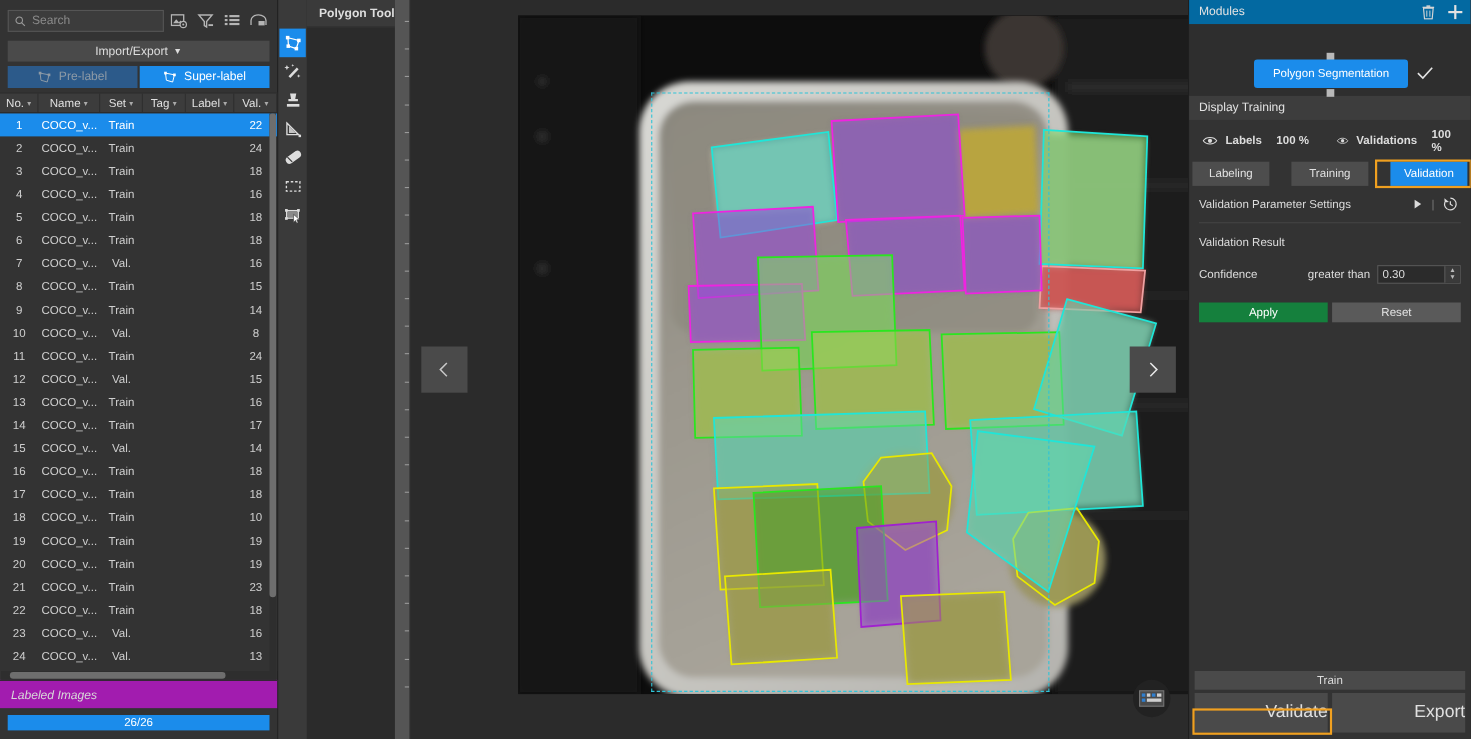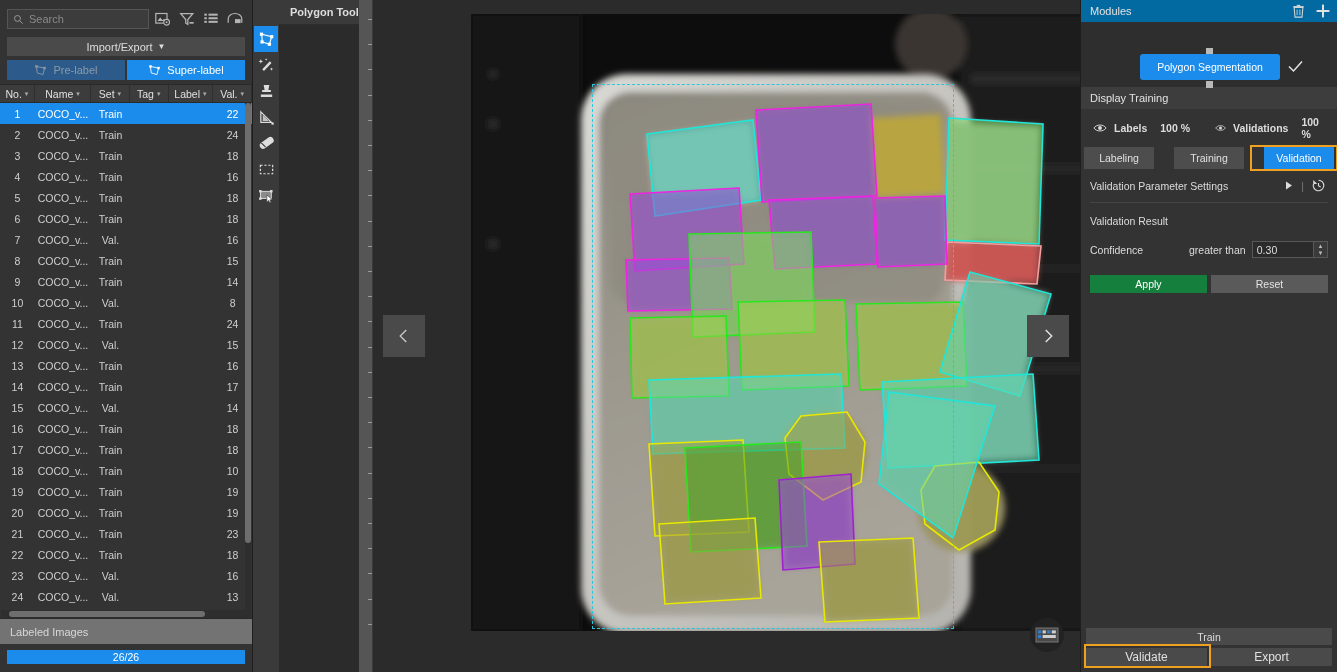--- a/index.html
+++ b/index.html
@@ -82,23 +82,24 @@
     position: absolute; top: 0; right: 1px; width: 6px;
     background: #2e2e2e;
   }
   .v-thumb { position: absolute; width: 6px; background: #6e6e6e; border-radius: 3px; }
   .h-scroll {
     height: 8px; background: #2e2e2e; position: relative; margin: 0 1px;
   }
   .h-thumb { position: absolute; left: 8px; top: 1px; height: 6px; width: 196px; background: #6e6e6e; border-radius: 3px; }
 
   .labeled-bar {
-    height: 26px; background: #737373; display: flex; align-items: center;
+    height: 26px; background: #a21caf; display: flex; align-items: center;
     padding-left: 10px; font-size: 11px; color: #d8d8d8;
     border-top: 1px solid #2a2a2a;
+    font-style: italic;
   }
   .prog-wrap { padding: 6px 7px 8px 7px; background: #333; }
   .prog {
     height: 14px; background: #1b8ceb; display: flex;
     align-items: center; justify-content: center;
     font-size: 10.5px; color: #fff;
   }
 
   
   .toolcol {
@@ -251,22 +252,22 @@
 
   .rp-spacer { flex: 1; }
   .bottom-btns { padding: 0 5px 6px 5px; position: relative; }
   .train-btn {
     height: 17px; background: #4a4a4a; display: flex; align-items: center;
     justify-content: center; font-size: 10.5px; color: #dcdcdc;
     cursor: pointer; margin-bottom: 3px;
   }
   .ve-row { display: flex; gap: 4px; }
   .ve-btn {
-    flex: 1; height: 18px; background: #4a4a4a; display: flex;
-    align-items: center; justify-content: center; font-size: 12px;
+    flex: 1; height: 36px; background: #4a4a4a; display: flex;
+    align-items: center; justify-content: flex-end; font-size: 16px;
     color: #e0e0e0; cursor: pointer;
   }
 </style>
 </head>
 <body>
 
 <div class="app">
 
   <div class="left-panel">
 

